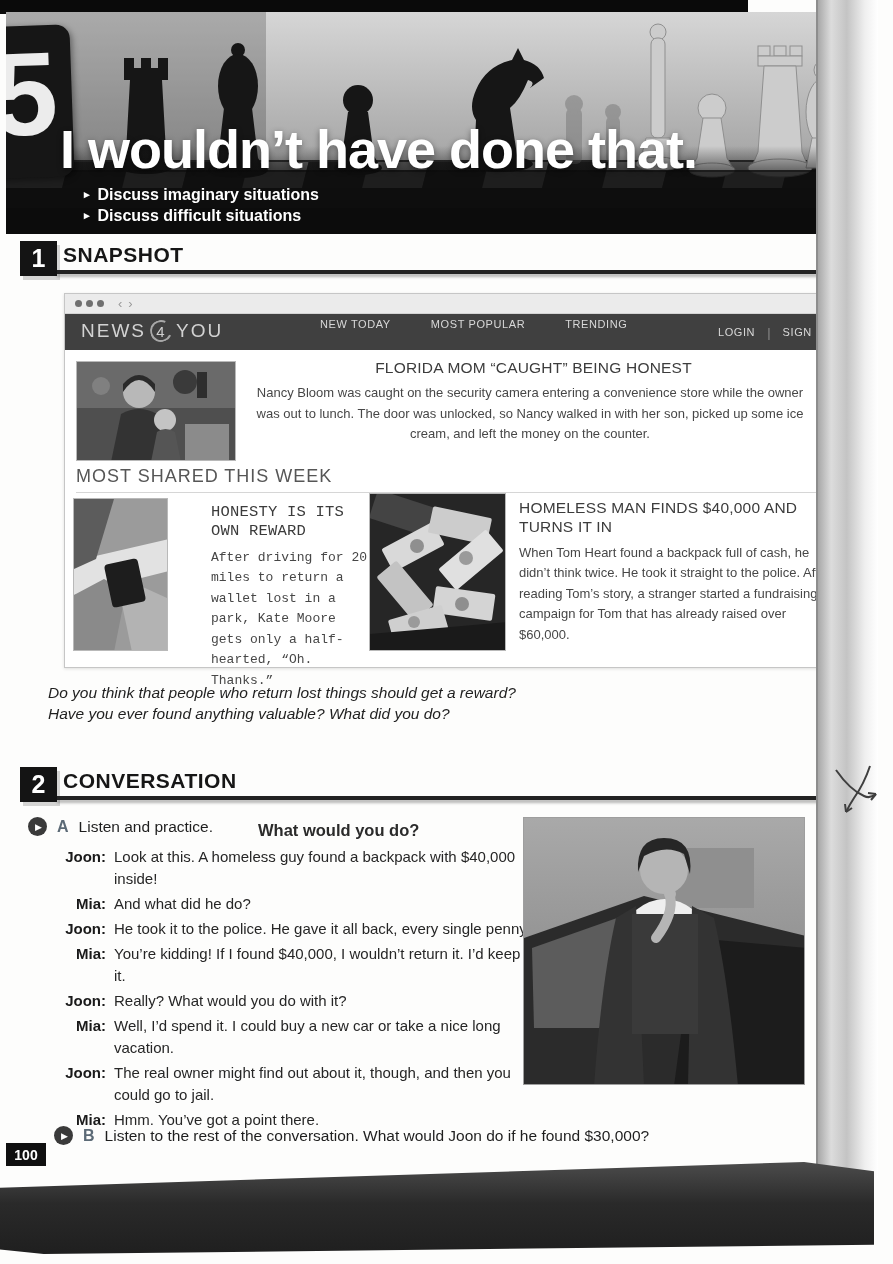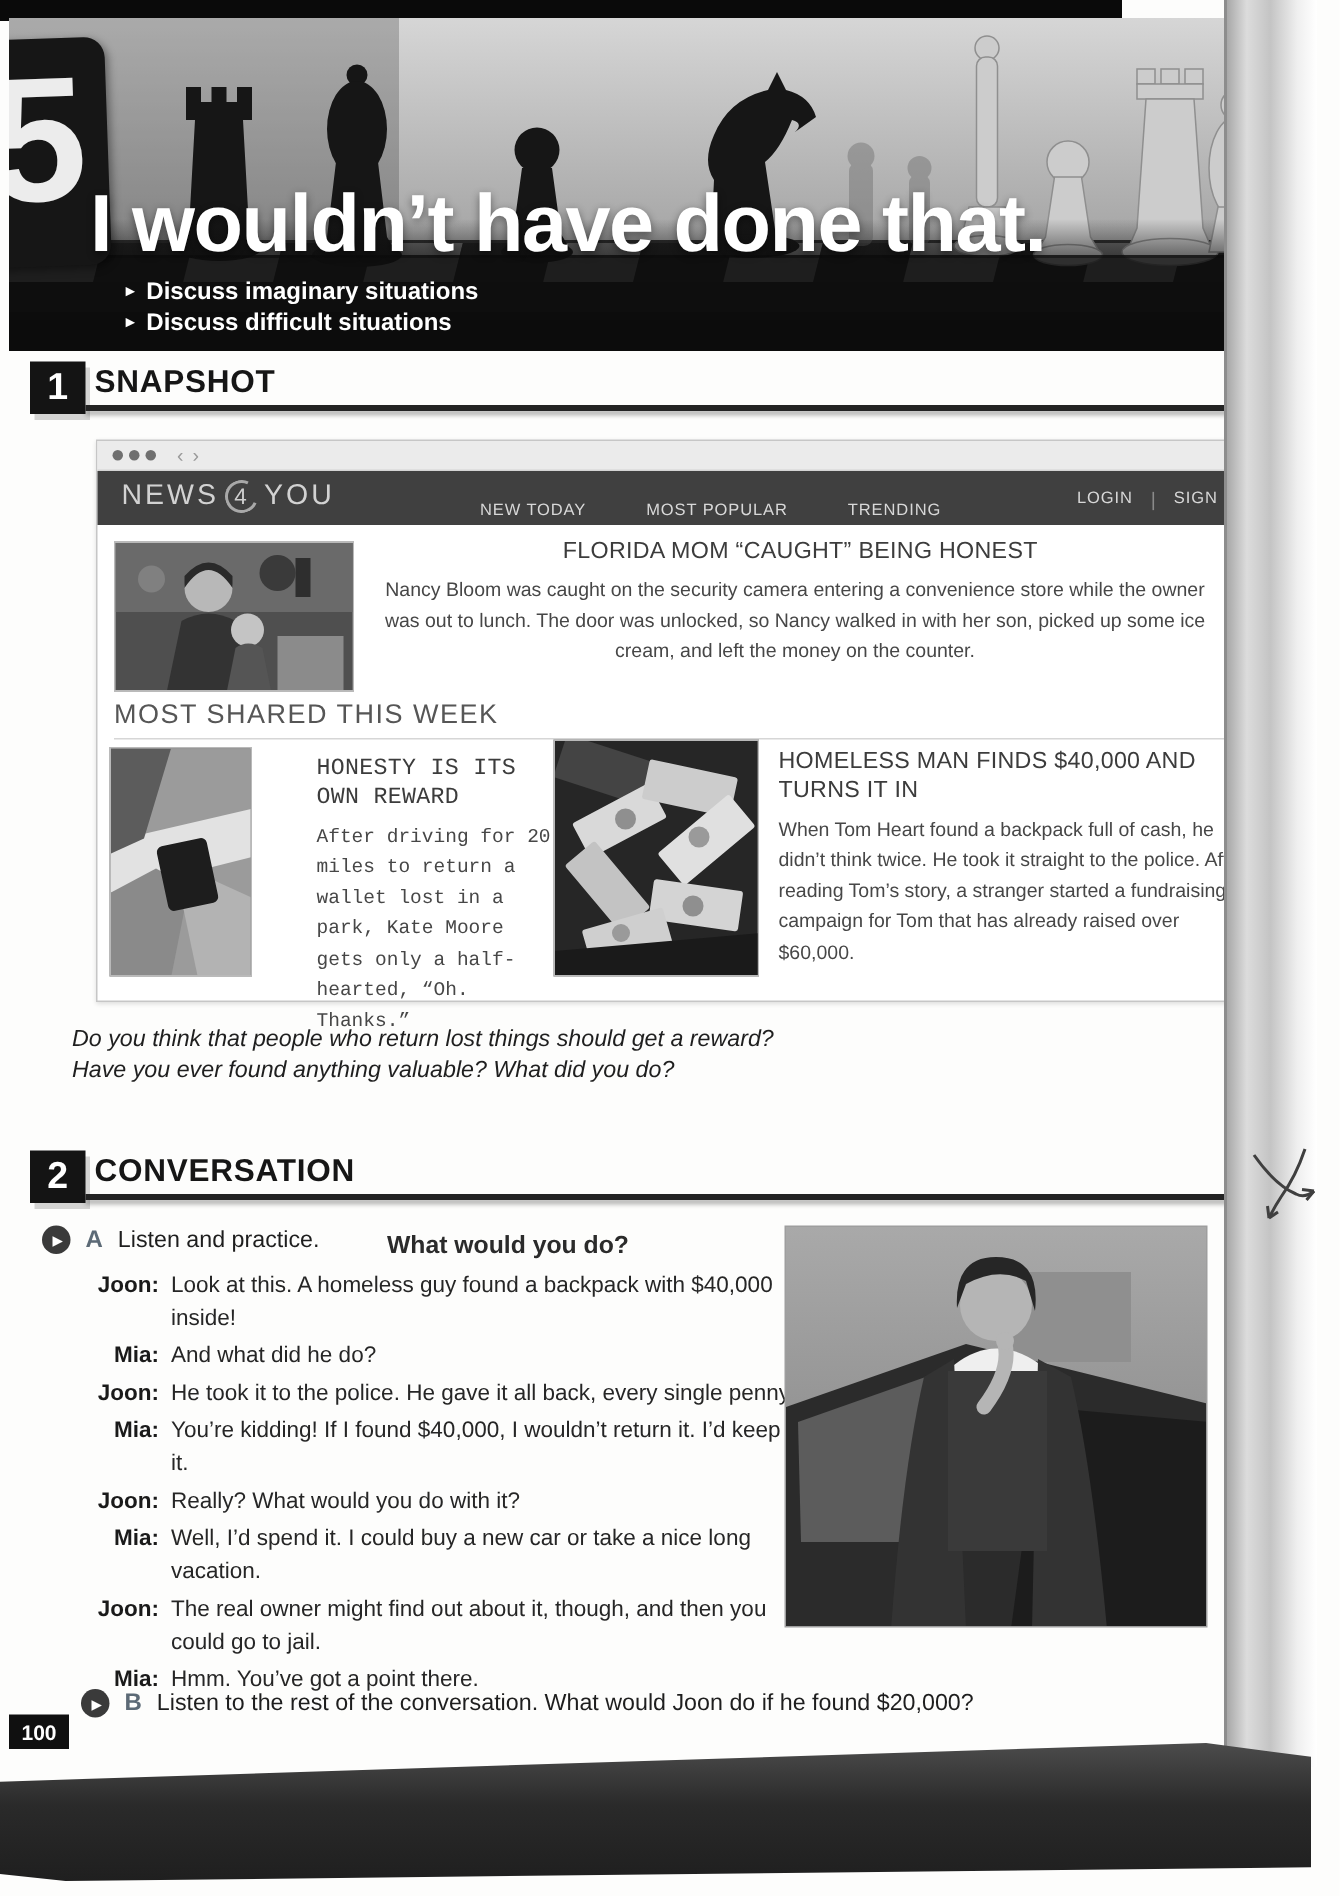--- a/index.html
+++ b/index.html
@@ -45,21 +45,21 @@
     border:1px solid #c6c6c6; box-shadow:0 1px 3px rgba(0,0,0,.12); }
   .chrome { position:absolute; left:0; top:0; width:100%; height:20px; background:#ebebeb; border-bottom:1px solid #d4d4d4;
     display:flex; align-items:center; padding-left:10px; gap:4px; }
   .dot { width:7px; height:7px; border-radius:50%; background:#6f6f6f; }
   .chrome-arrows { margin-left:10px; color:#9a9a9a; font-size:13px; letter-spacing:6px; }
   .navbar { position:absolute; left:0; top:20px; width:100%; height:36px; background:#404040; }
   .logo { position:absolute; left:16px; top:6px; color:#d2d2d2; font-size:19px; letter-spacing:2px; display:flex; align-items:center; gap:4px; }
   .logo-4 { display:inline-flex; width:22px; height:22px; border:2px solid #a8a8a8; border-right-color:transparent;
     border-radius:50%; align-items:center; justify-content:center; font-size:15px; color:#cfcfcf; transform:rotate(-20deg); }
   .logo-4 span { transform:rotate(20deg); }
-  .nav-items { position:absolute; left:255px; top:0; height:19px; display:flex; align-items:center; gap:40px;margin-top:16px; }
+  .nav-items { position:absolute; left:255px; top:0; height:19px; display:flex; align-items:center; gap:40px; }
   .nav-item { color:#d8d8d8; font-size:11px; letter-spacing:.6px; }
   .auth { position:absolute; right:26px; top:0; height:36px; display:flex; align-items:center; gap:12px; }
   .auth-link { color:#d8d8d8; font-size:11px; letter-spacing:.6px; }
   .auth-div { color:#8a8a8a; font-size:13px; }
 
   .news-img { position:absolute; border:1px solid #b9b9b9; overflow:hidden; background:#777; }
   .headline { font-size:15.5px; color:#3c3c3c; letter-spacing:.2px; line-height:1.25; }
   .newsbody { font-size:13px; color:#474747; line-height:1.58; margin-top:6px; }
   .most-shared { position:absolute; left:11px; top:172px; font-size:18px; color:#565656; letter-spacing:1px; }
   .shared-rule { position:absolute; left:11px; top:198px; width:772px; height:1px; background:#d6d6d6; }
@@ -368,21 +368,21 @@
       <path d="M190 100 L168 88 L164 268 L214 268 Q204 160 190 100 Z" fill="#333333"></path>
       <rect x="108" y="96" width="66" height="120" fill="#3a3a3a"></rect>
       <path d="M132 120 Q150 96 146 78" stroke="#b5b5b5" stroke-width="10" fill="none" stroke-linecap="round"></path>
       <circle cx="146" cy="76" r="6" fill="#b5b5b5"></circle>
     </svg>
   </div>
 
   <div class="part-row" style="left:54px; top:1126px;">
     <span class="play">▶</span>
     <span class="part-letter">B</span>
-    <span class="part-text">Listen to the rest of the conversation. What would Joon do if he found $20,000?</span>
+    <span class="part-text">Listen to the rest of the conversation. What would Joon do if he found $30,000?</span>
   </div>
 
   <div class="page-num">100</div>
 
   <div class="page-curl"></div>
 
   <svg class="pen-mark" width="52" height="56" viewBox="0 0 52 56">
     <path d="M6 8 Q20 28 34 34 Q40 37 46 32" stroke="#3f3f3f" stroke-width="2" fill="none"></path>
     <path d="M46 32 L38 31 M46 32 L41 38" stroke="#3f3f3f" stroke-width="2" fill="none"></path>
     <path d="M40 4 Q34 22 24 36 Q20 42 16 50" stroke="#3f3f3f" stroke-width="2" fill="none"></path>

